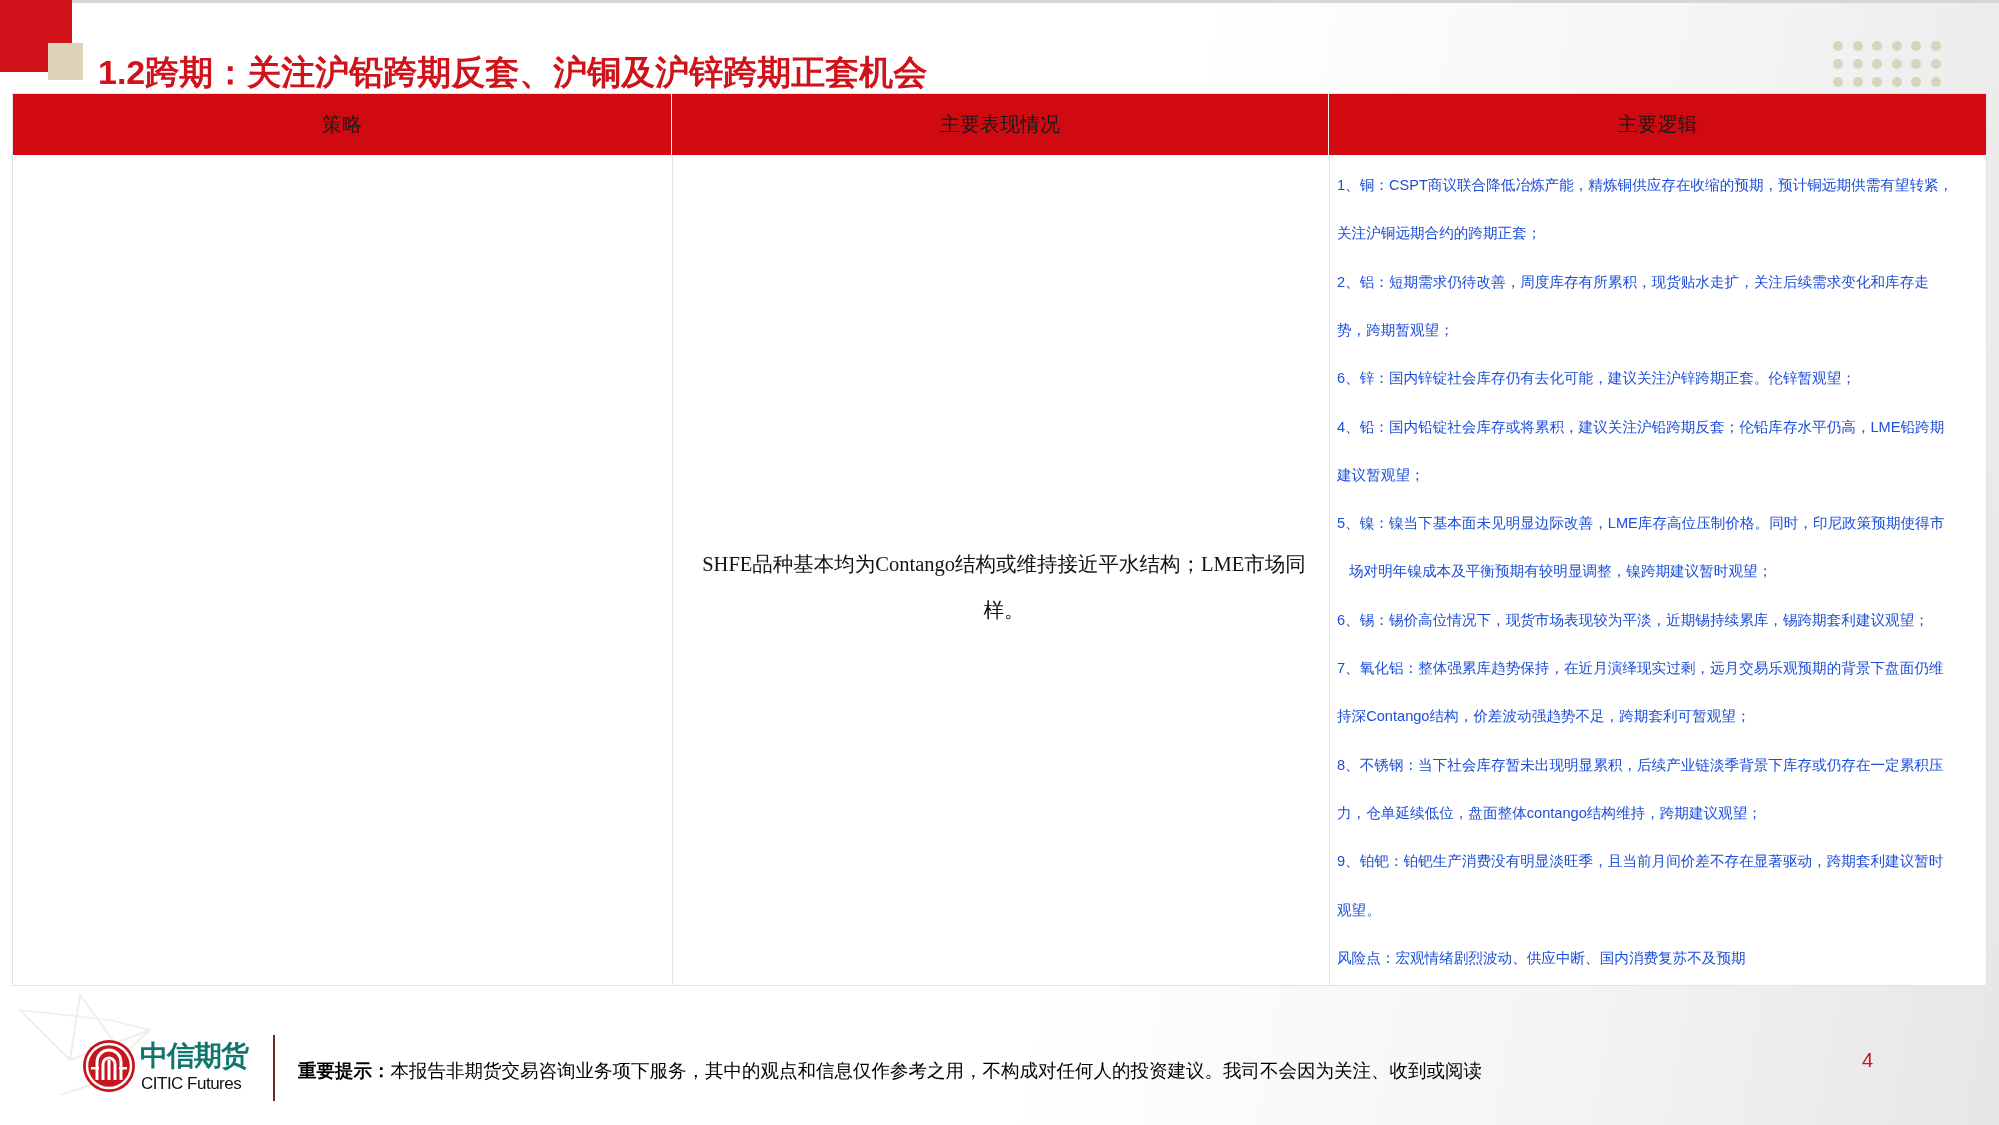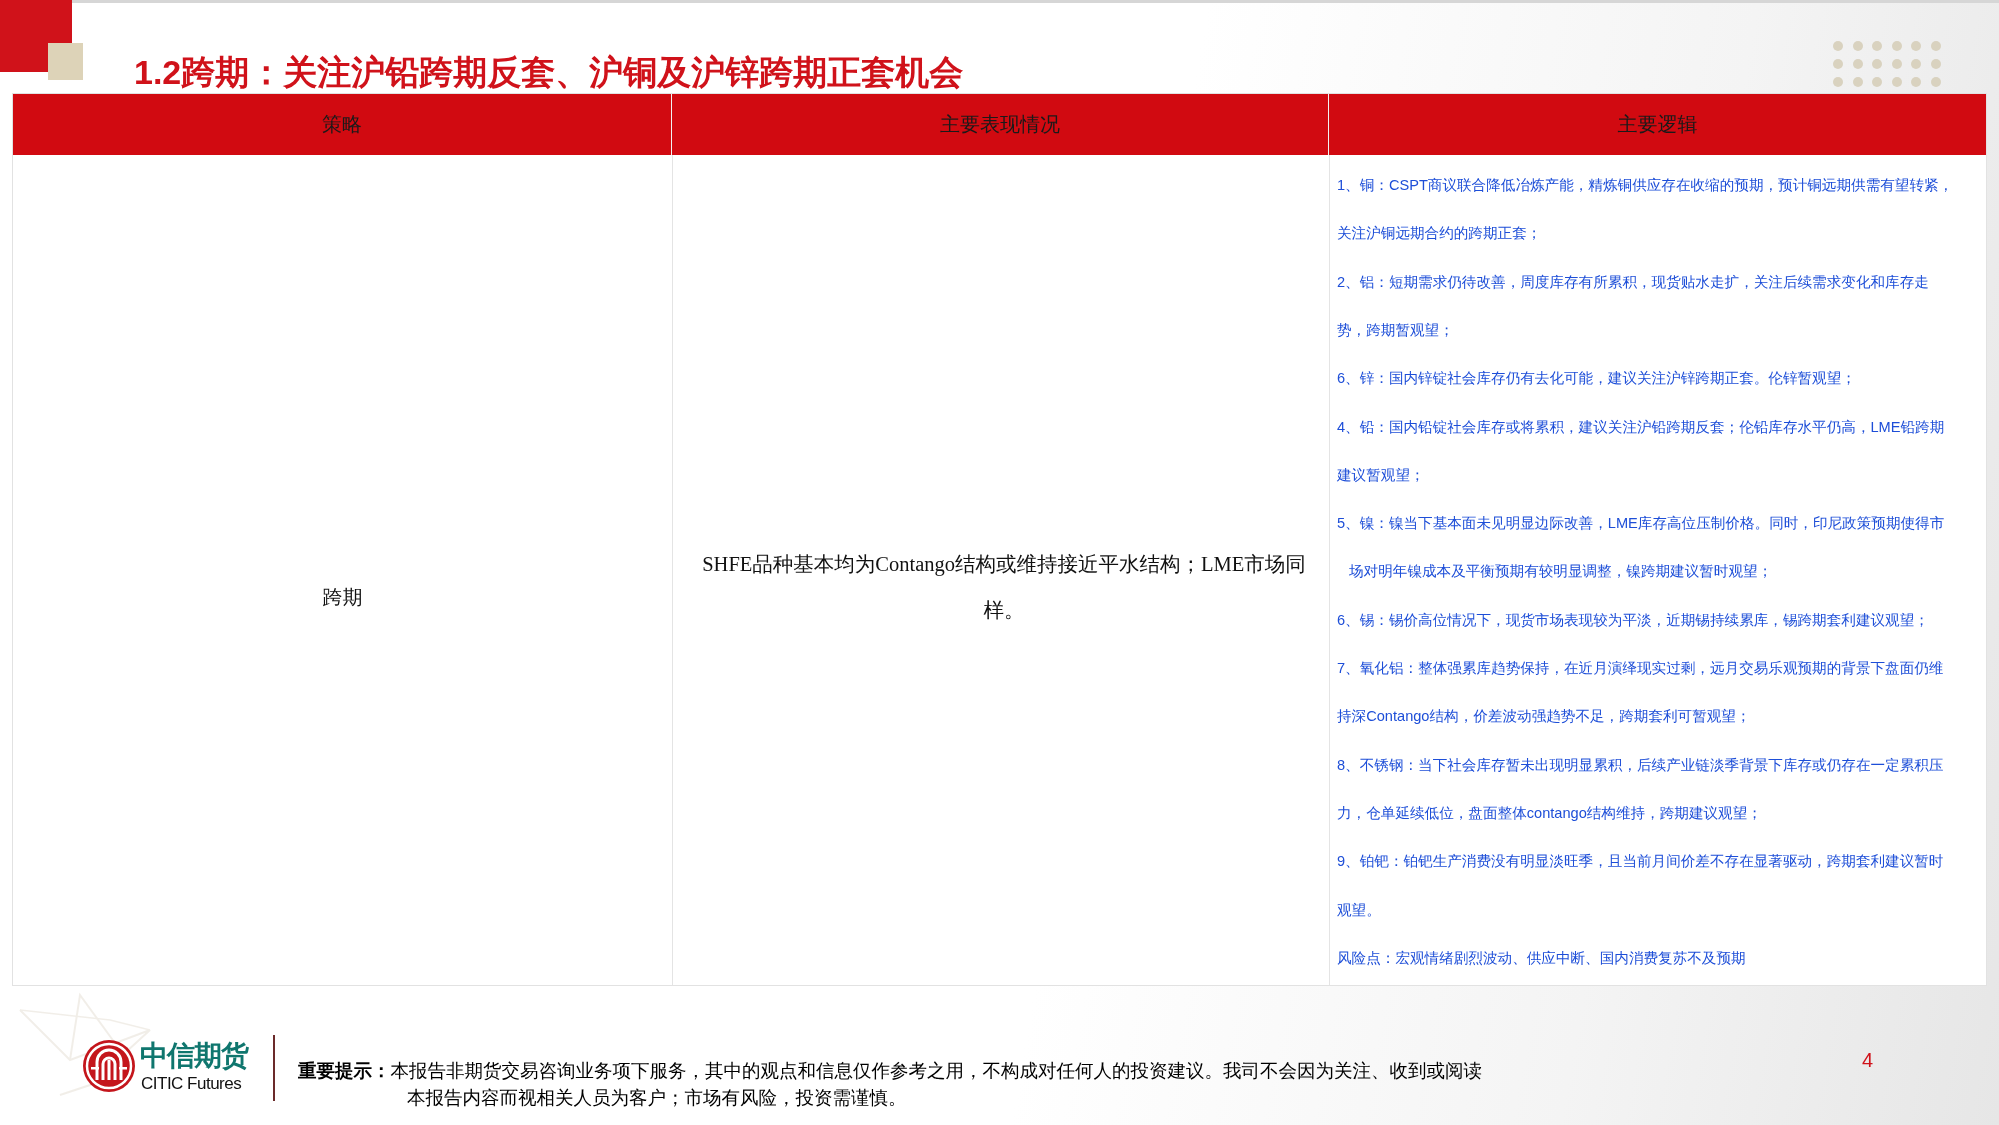--- a/index.html
+++ b/index.html
@@ -8,21 +8,21 @@
       background: linear-gradient(100deg, #ffffff 0%, #ffffff 55%, #f4f4f4 80%, #e6e6e6 100%);
       font-family: "DejaVu Sans", "Liberation Sans", sans-serif;
       color: #111;
     }
     .top-rule { position: absolute; left: 0; top: 0; width: 1999px; height: 3px; background: #d6d6d6; }
     .deco-red { position: absolute; left: 0; top: 0; width: 72px; height: 72px; background: #d0121a; }
     .deco-beige { position: absolute; left: 48px; top: 43px; width: 35px; height: 37px; background: #ddd3b8; }
     .page-title {
       position: absolute; left: 98px; top: 50px; height: 44px; line-height: 44px;
       font-family: "Liberation Sans", "DejaVu Sans", sans-serif;
-      font-weight: bold; font-size: 34px; color: #d0121a; white-space: nowrap; letter-spacing: 0px; margin-left: 36px;
+      font-weight: bold; font-size: 34px; color: #d0121a; white-space: nowrap; letter-spacing: 0px;
     }
     .dots { position: absolute; left: 1833px; top: 41px; width: 120px; height: 52px; }
     .dot { position: absolute; width: 10px; height: 10px; border-radius: 50%; background: #d9d2bf; }
 
     .table {
       position: absolute; left: 12px; top: 93px; width: 1975px; height: 893px;
       background: #ffffff; border: 1px solid #e2e2e2; box-sizing: border-box;
     }
     .thead { position: absolute; left: 0; top: 0; width: 100%; height: 61px; background: #d10a11; text-decoration: underline; }
     .th {
@@ -117,23 +117,20 @@
 <div class="table">
   <div class="thead">
     <div class="th c1">策略</div>
     <div class="th c2">主要表现情况</div>
     <div class="th c3">主要逻辑</div>
   </div>
 
   <div class="col-divider" style="left:659px"></div>
   <div class="col-divider" style="left:1316px"></div>
 
-  <div class="cell-strategy">
-    <span>跨期</span>
-  </div>
 
   <div class="cell-perf">
     <p>SHFE品种基本均为Contango结构或维持接近平水结构；LME市场同样。</p>
   </div>
 
   <div class="cell-logic" id="logic-cell">
       <div class="logic-line" style="top: 20px;">1、铜：CSPT商议联合降低冶炼产能，精炼铜供应存在收缩的预期，预计铜远期供需有望转紧，</div>
       <div class="logic-line" style="top: 68.3px;">关注沪铜远期合约的跨期正套；</div>
       <div class="logic-line" style="top: 116.6px;">2、铝：短期需求仍待改善，周度库存有所累积，现货贴水走扩，关注后续需求变化和库存走</div>
       <div class="logic-line" style="top: 164.9px;">势，跨期暂观望；</div>
@@ -171,16 +168,15 @@
     </svg>
   </div>
   <div class="logo-cn">中信期货</div>
   <div class="logo-en">CITIC Futures</div>
 </div>
 
 <div class="footer-divider"></div>
 
 <div class="disclaimer">
   <span class="disclaimer-label">重要提示：</span><span>本报告非期货交易咨询业务项下服务，其中的观点和信息仅作参考之用，不构成对任何人的投资建议。我司不会因为关注、收到或阅读</span>
-  <span class="l2">本报告内容而视相关人员为客户；市场有风险，投资需谨慎。</span>
 </div>
 
 <div class="page-number">4</div>
 
 </body></html>

